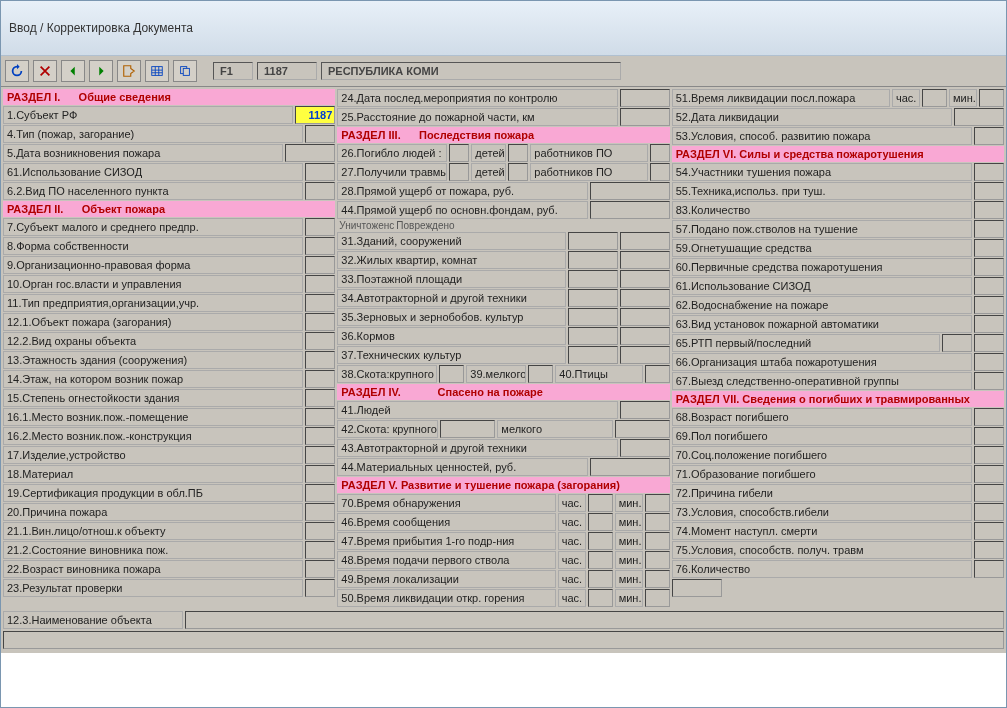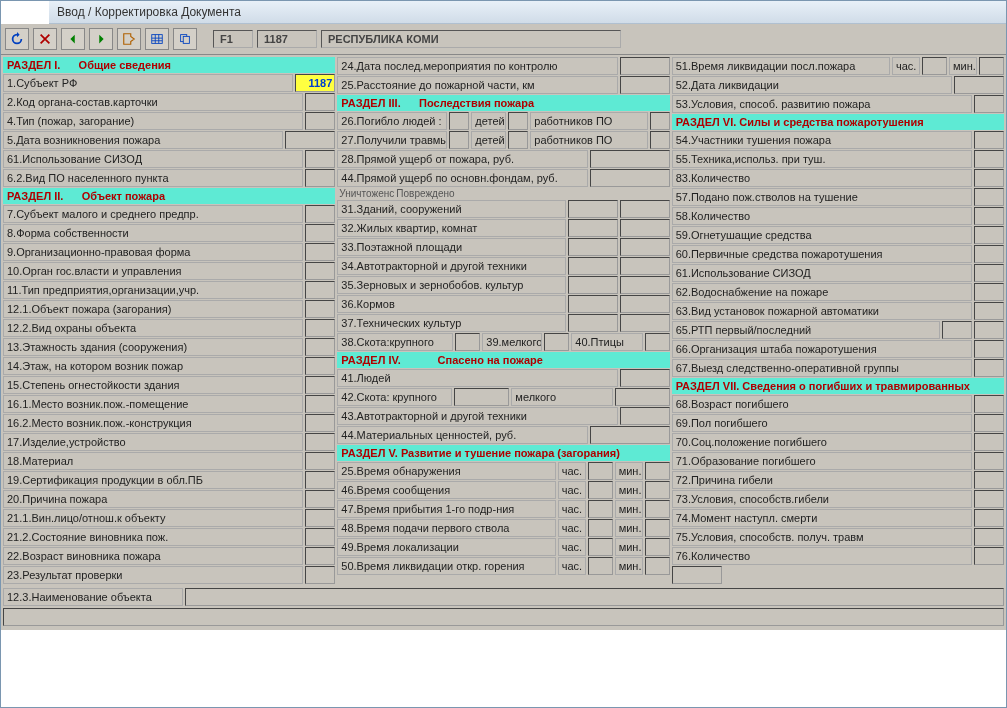--- a/index.html
+++ b/index.html
@@ -1,28 +1,28 @@
 <!DOCTYPE html>
 <html><head>
 <meta charset="utf-8">
 <style>
 * { box-sizing: border-box; margin: 0; padding: 0; }
 body { font-family: Tahoma, Arial, sans-serif; font-size: 11px; background: #d4d0c8; }
 .window { width: 1007px; height: 708px; background: #fff; border: 1px solid #7a96b0; }
-.titlebar { background: linear-gradient(#e8f0f8, #d0dce8); padding: 4px 8px; font-size: 12px; color: #333; border-bottom: 1px solid #b0c0d0; margin-left: 48px; }
+.titlebar { background: linear-gradient(#e8f0f8, #d0dce8); padding: 20px 8px; font-size: 12px; color: #333; border-bottom: 1px solid #b0c0d0; }
 .toolbar { background: #c8c4bc; padding: 4px; display: flex; gap: 4px; align-items: center; border-bottom: 1px solid #888; }
 .tbtn { width: 24px; height: 22px; background: #d4d0c8; border: 1px solid #888; display: inline-flex; align-items: center; justify-content: center; cursor: pointer; font-size: 12px; }
 .tbtn svg { width: 14px; height: 14px; }
 .tb-field { background: #c8c4bc; border: 1px inset #aaa; padding: 1px 6px; font-size: 11px; color: #444; font-weight: bold; height: 18px; display: inline-flex; align-items: center; }
 .tb-f1 { width: 40px; }
 .tb-f2 { width: 60px; }
 .tb-region { width: 300px; }
 .content { display: flex; padding: 2px; gap: 2px; background: #c8c4bc; }
 .col { flex: 1; display: flex; flex-direction: column; gap: 1px; }
-.section-hdr { background: #5eead4; padding: 2px 4px; font-weight: bold; color: #b00000; font-size: 11px; }
+.section-hdr { background: #f9a8d4; padding: 2px 4px; font-weight: bold; color: #b00000; font-size: 11px; }
 .section-hdr .sname { color: #b00000; }
 .row { display: flex; align-items: center; gap: 2px; }
 .lbl { background: #c8c4bc; border: 1px solid #aaa; padding: 1px 3px; font-size: 11px; color: #222; height: 18px; display: flex; align-items: center; overflow: hidden; white-space: nowrap; }
 .inp { background: #c8c4bc; border: 1px inset #999; height: 18px; padding: 0 2px; font-size: 11px; }
 .inp.yellow { background: #ffff40; color: #0040d0; font-weight: bold; text-align: right; }
 .inp.sm { width: 30px; }
 .inp.md { width: 50px; }
 .lbl.f1 { flex: 1; }
 .subhdr { font-size: 10px; color: #555; text-align: center; }
 .bottom-rows { padding: 2px; background: #c8c4bc; }
@@ -83,24 +83,20 @@
 
   <div class="content">
 
     <div class="col">
       <div class="section-hdr"><span>РАЗДЕЛ I.</span> &nbsp;&nbsp;&nbsp;&nbsp; <span class="sname">Общие сведения</span></div>
       <div class="row">
           <div class="lbl f1">1.Субъект РФ</div>
           <input class="inp yellow" style="width: 40px;" value="1187">
         </div>
       <div class="row">
-          <div class="lbl f1">2.Код органа-состав.карточки</div>
-          <input class="inp sm" style="">
-        </div>
-      <div class="row">
           <div class="lbl f1">4.Тип (пожар, загорание)</div>
           <input class="inp sm" style="">
         </div>
       <div class="row">
           <div class="lbl f1">5.Дата возникновения пожара</div>
           <input class="inp md" style="">
         </div>
       <div class="row">
           <div class="lbl f1">61.Использование СИЗОД</div>
           <input class="inp sm" style="">
@@ -260,49 +256,49 @@
           <div class="lbl f1">36.Кормов</div>
           <input class="inp" style="width: 50px;">
           <input class="inp" style="width: 50px;">
         </div>
       <div class="row">
           <div class="lbl f1">37.Технических культур</div>
           <input class="inp" style="width: 50px;">
           <input class="inp" style="width: 50px;">
         </div>
       <div class="row">
-          <div class="lbl" style="width:116px">38.Скота:крупного</div>
+          <div class="lbl" style="width:100px">38.Скота:крупного</div>
           <input class="inp" style="width: 25px;">
           <div class="lbl" style="width:60px">39.мелкого</div>
           <input class="inp" style="width: 25px;">
           <div class="lbl f1">40.Птицы</div>
           <input class="inp" style="width: 25px;">
         </div>
       <div class="section-hdr"><span>РАЗДЕЛ IV.</span> &nbsp;&nbsp;&nbsp;&nbsp;&nbsp;&nbsp;&nbsp;&nbsp;&nbsp;&nbsp; <span class="sname">Спасено на пожаре</span></div>
       <div class="row">
           <div class="lbl f1">41.Людей</div>
           <input class="inp md" style="">
         </div>
       <div class="row">
-          <div class="lbl" style="width:115px">42.Скота: крупного</div>
+          <div class="lbl" style="width:101px">42.Скота: крупного</div>
           <input class="inp" style="width: 55px;">
           <div class="lbl f1">мелкого</div>
           <input class="inp" style="width: 55px;">
         </div>
       <div class="row">
           <div class="lbl f1">43.Автотракторной и другой техники</div>
           <input class="inp md" style="">
         </div>
       <div class="row">
           <div class="lbl f1">44.Материальных ценностей, руб.</div>
           <input class="inp" style="width: 80px;">
         </div>
       <div class="section-hdr"><span>РАЗДЕЛ V. Развитие и тушение пожара (загорания)</span></div>
       <div class="row">
-          <div class="lbl f1">25.Время обнаружения</div>
+          <div class="lbl f1">70.Время обнаружения</div>
           <div class="lbl" style="width:28px">час.</div>
           <input class="inp" style="width: 25px;">
           <div class="lbl" style="width:28px">мин.</div>
           <input class="inp" style="width: 25px;">
         </div>
       <div class="row">
           <div class="lbl f1">46.Время сообщения</div>
           <div class="lbl" style="width:28px">час.</div>
           <input class="inp" style="width: 25px;">
           <div class="lbl" style="width:28px">мин.</div>
@@ -362,24 +358,20 @@
       <div class="row">
           <div class="lbl f1">55.Техника,использ. при туш.</div>
           <input class="inp sm" style="">
         </div>
       <div class="row">
           <div class="lbl f1">83.Количество</div>
           <input class="inp sm" style="">
         </div>
       <div class="row">
           <div class="lbl f1">57.Подано пож.стволов на тушение</div>
-          <input class="inp sm" style="">
-        </div>
-      <div class="row">
-          <div class="lbl f1">58.Количество</div>
           <input class="inp sm" style="">
         </div>
       <div class="row">
           <div class="lbl f1">59.Огнетушащие средства</div>
           <input class="inp sm" style="">
         </div>
       <div class="row">
           <div class="lbl f1">60.Первичные средства пожаротушения</div>
           <input class="inp sm" style="">
         </div>

